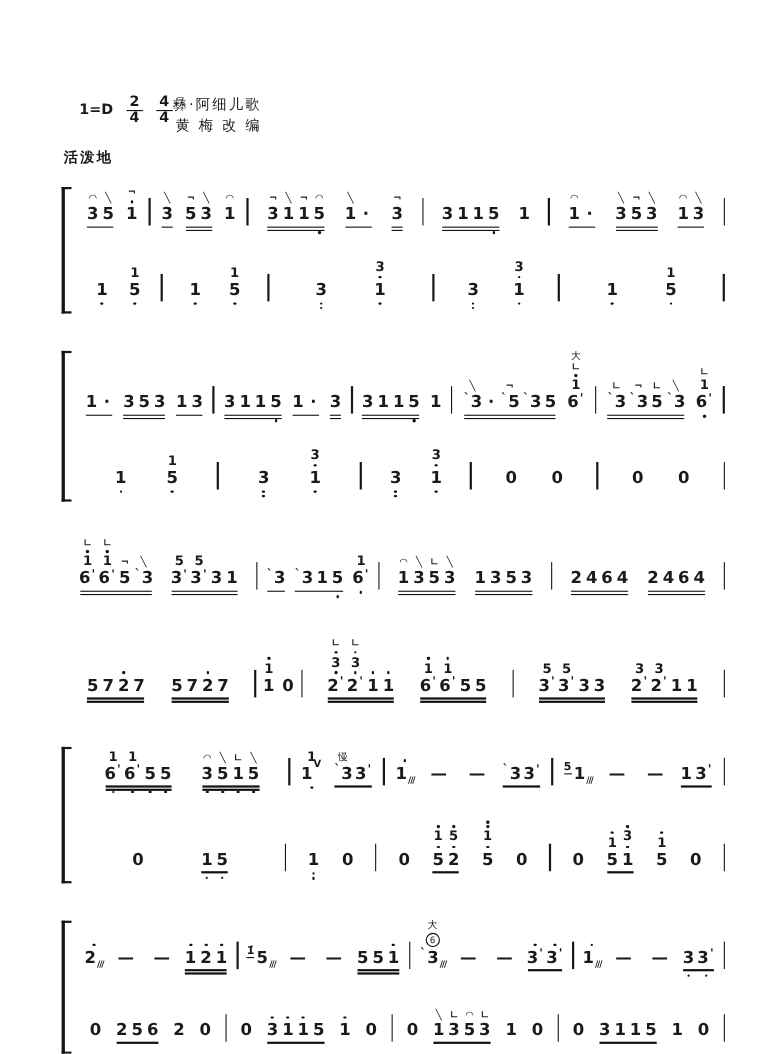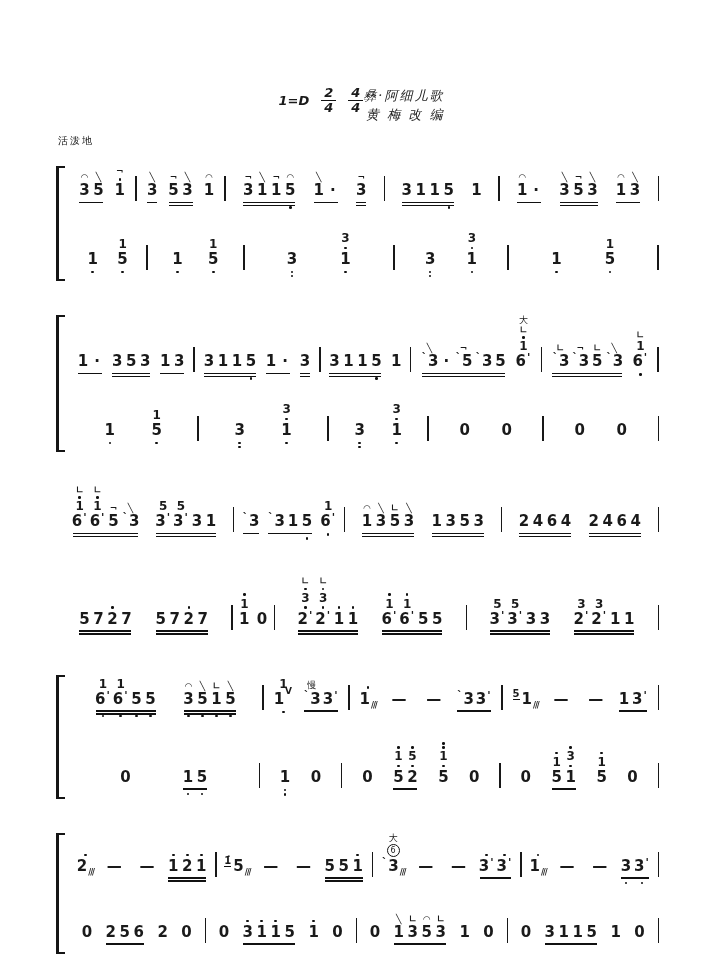--- a/index.html
+++ b/index.html
@@ -2,30 +2,30 @@
 <html><head>
 <meta charset="utf-8">
 <style>
   html,body{margin:0;padding:0;background:#ffffff;}
   body{width:713px;height:958px;overflow:hidden;position:relative;
        font-family:"DejaVu Sans",sans-serif;color:#1a1a1a;}
   .sheet{padding:76px 54px 0 56px;}
   
   .title{text-align:center;font-family:"DejaVu Serif",serif;font-size:24px;
          letter-spacing:12px;line-height:28px;}
-  .meta-row{display:flex;justify-content:center;align-items:flex-start;
-            margin-top:10px;padding:0 8px 0 16px;font-style:italic;}
+  .meta-row{display:flex;justify-content:flex-start;align-items:flex-start;
+            margin-top:10px;padding:0 8px 0 16px;}
   .keysig{display:flex;align-items:center;font-weight:700;font-size:13px;}
   .frac{display:inline-flex;flex-direction:column;align-items:center;margin-left:12px;
         font-weight:700;font-size:13px;line-height:14px;}
   .frac .fn{border-bottom:1.6px solid #111;padding:0 3px;}
   .frac .fd{padding:0 3px;}
   .credits{font-family:"DejaVu Serif",serif;font-size:13px;line-height:19px;
            text-align:right;letter-spacing:2px;}
-  .tempo{font-family:"DejaVu Serif",serif;font-size:10px;font-weight:400;
+  .tempo{font-family:"DejaVu Serif",serif;font-size:13px;font-weight:700;
          margin:10px 0 18px 2px;letter-spacing:2px;}
   
   .sys{display:flex;margin-bottom:34px;}
   .bracket{width:6px;border-left:3px solid #151515;border-top:2.5px solid #151515;
            border-bottom:2.5px solid #151515;align-self:stretch;margin-right:4px;}
   .staves{flex:1;display:flex;flex-direction:column;gap:20px;}
   .stave{display:flex;align-items:flex-end;min-height:46px;}
   .meas{display:flex;align-items:flex-end;justify-content:space-evenly;flex-grow:3;min-width:0;}
   .bar{width:1.5px;background:#181818;height:25px;margin-bottom:11px;flex:none;}
   .g{position:relative;display:flex;align-items:flex-end;gap:2px;padding-bottom:13px;}

